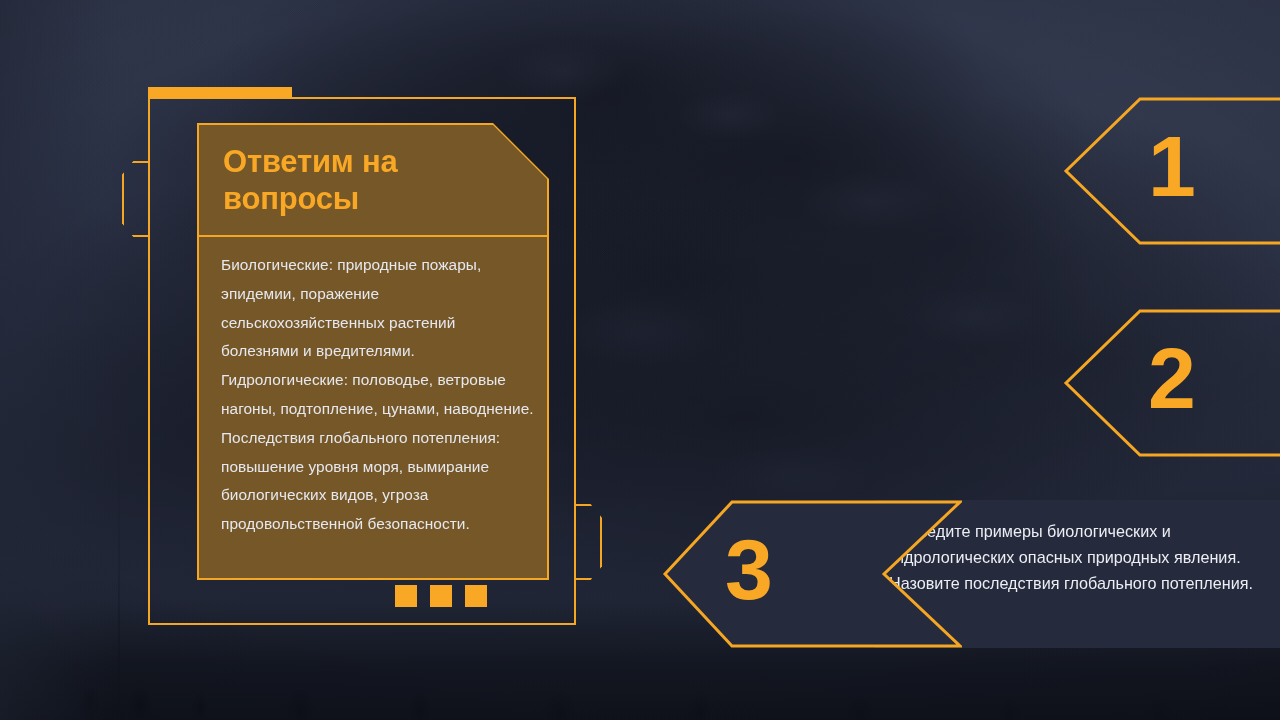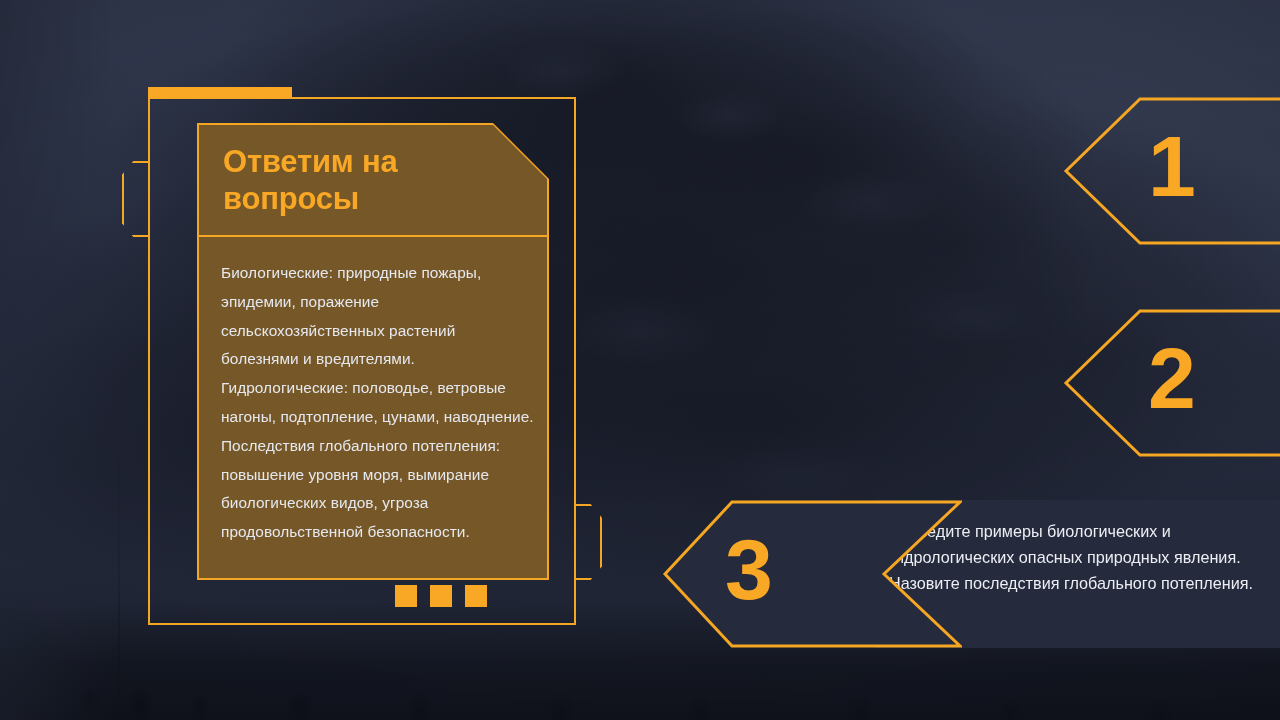--- a/index.html
+++ b/index.html
@@ -159,21 +159,21 @@
     left: 26px; top: 20px;
     width: 268px;
     color: #f9a826;
     font-size: 31px;
     font-weight: bold;
     line-height: 1.2;
     letter-spacing: -.2px;
   }
   .card-body {
     position: absolute;
-    left: 24px; top: 136px;
+    left: 24px; top: 128px;
     width: 314px;
     color: #e6e8ef;
     font-size: 15.4px;
     line-height: 1.87;
     letter-spacing: .05px;
   }
 
   
   .squares {
     position: absolute;

